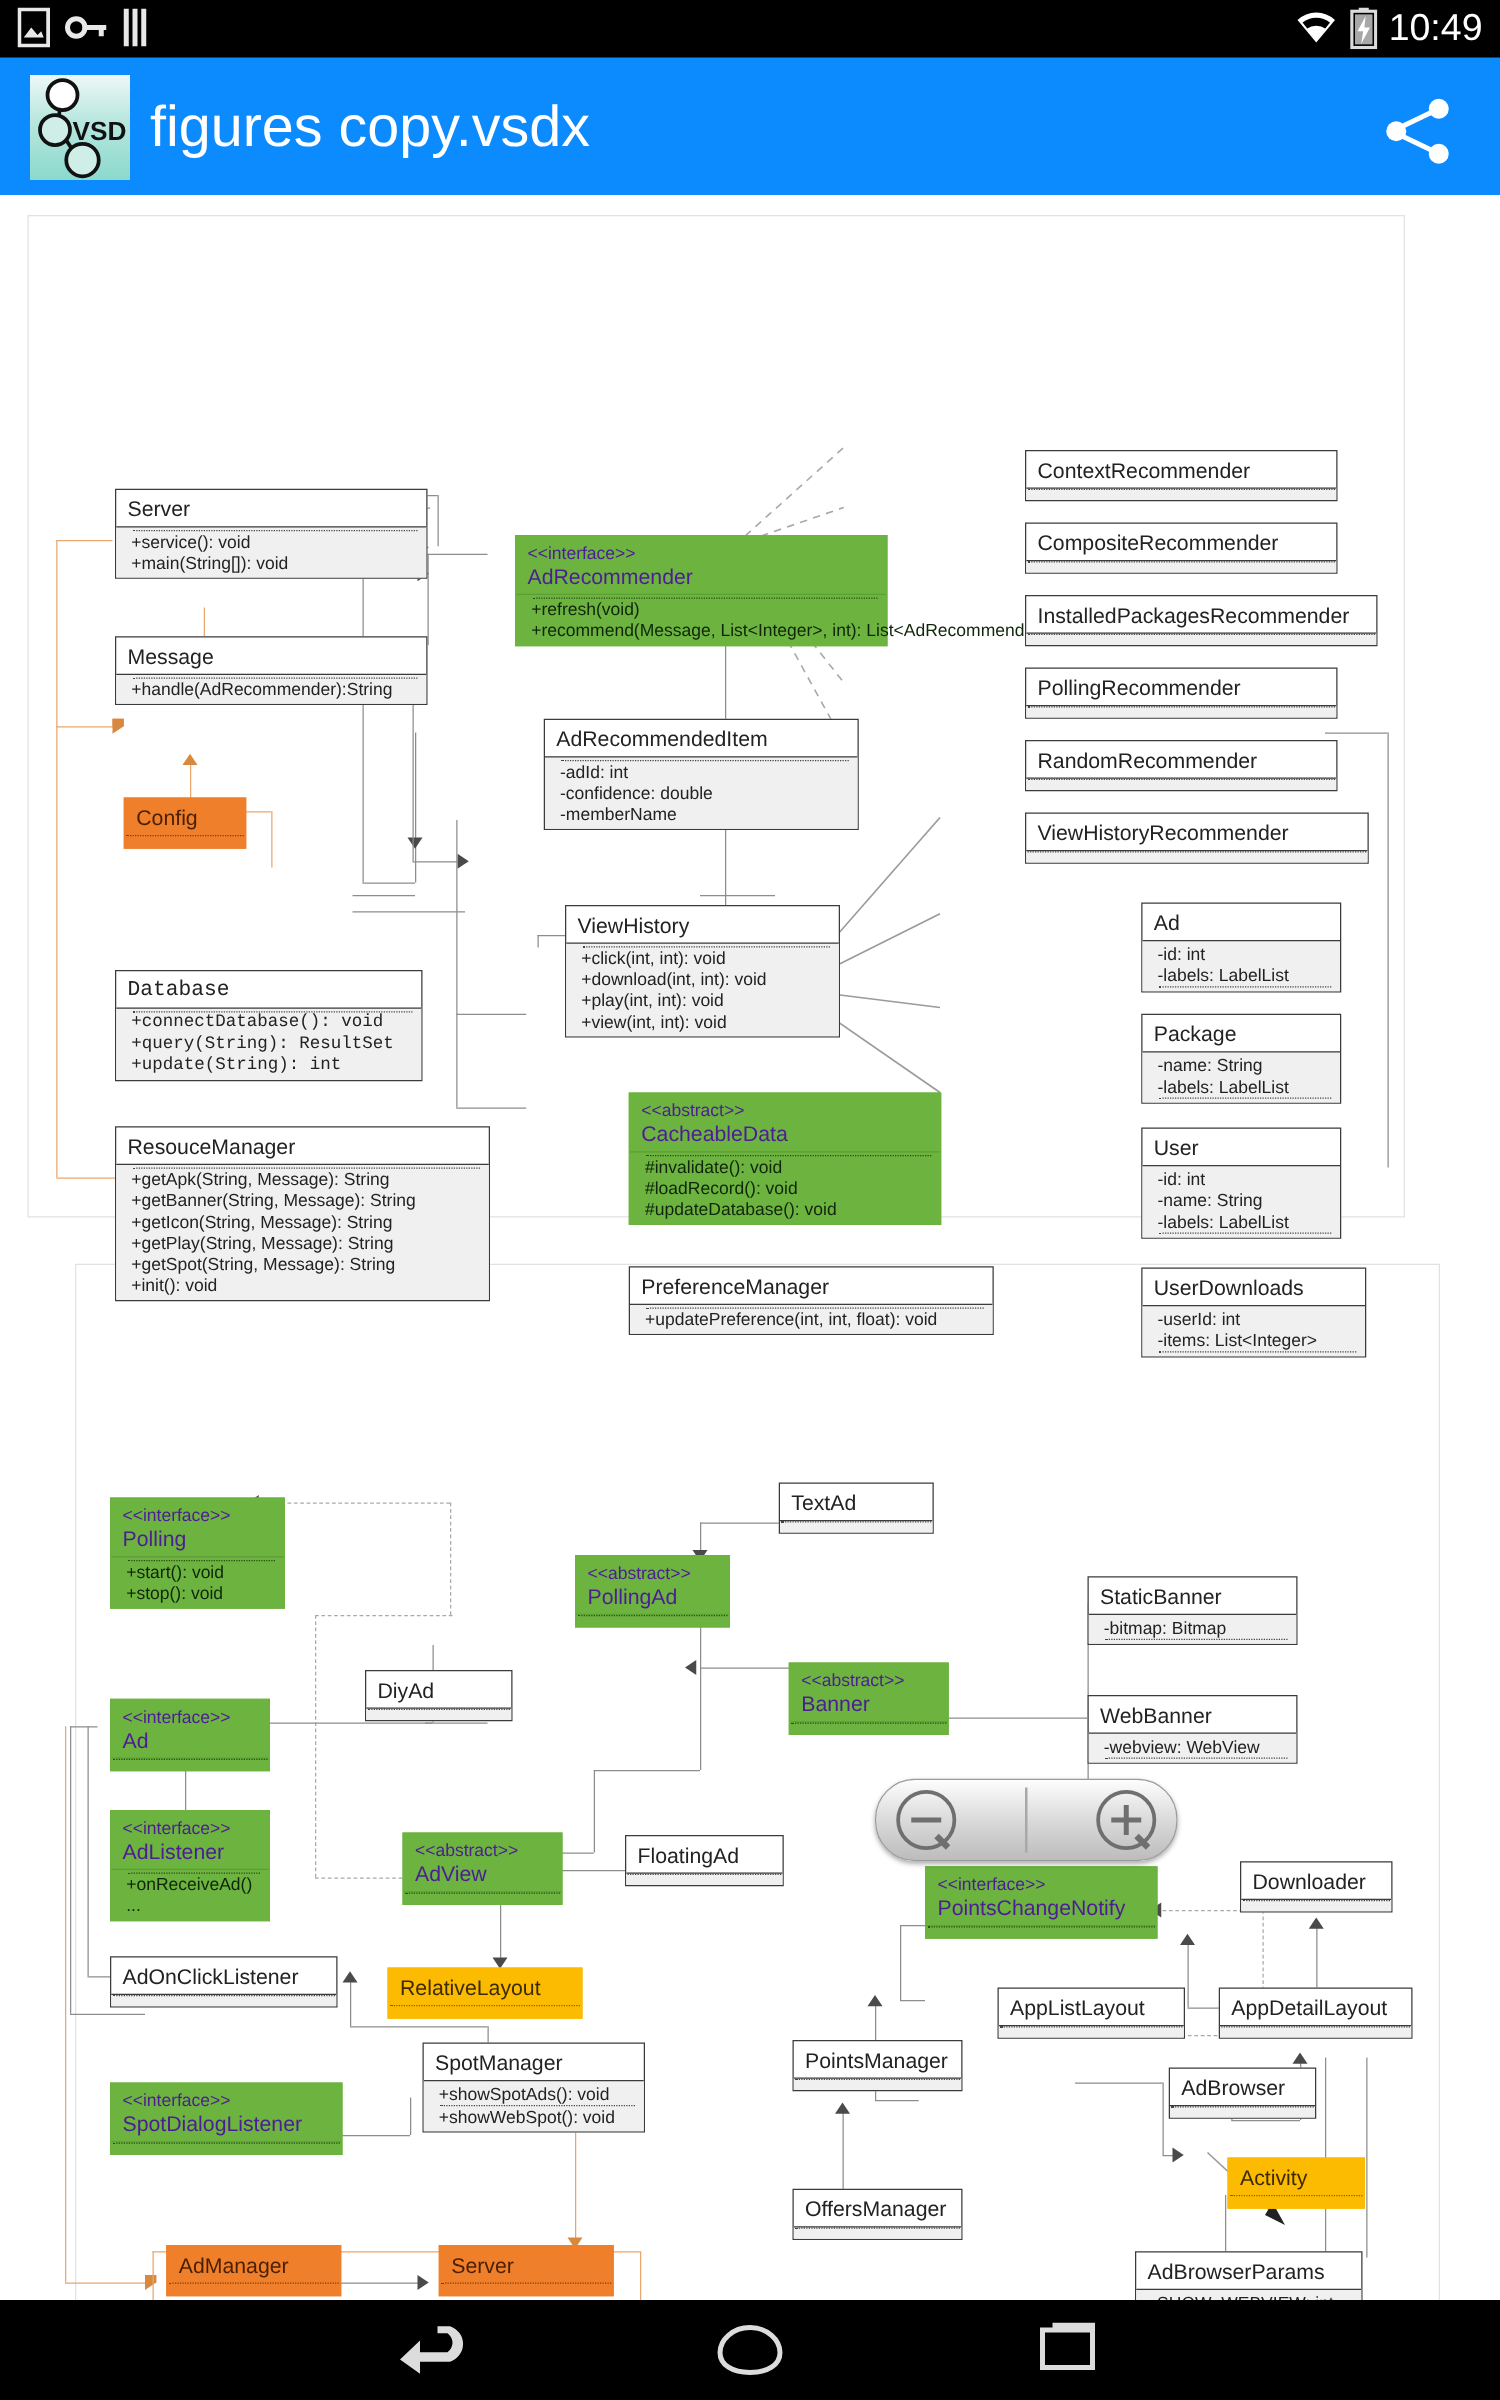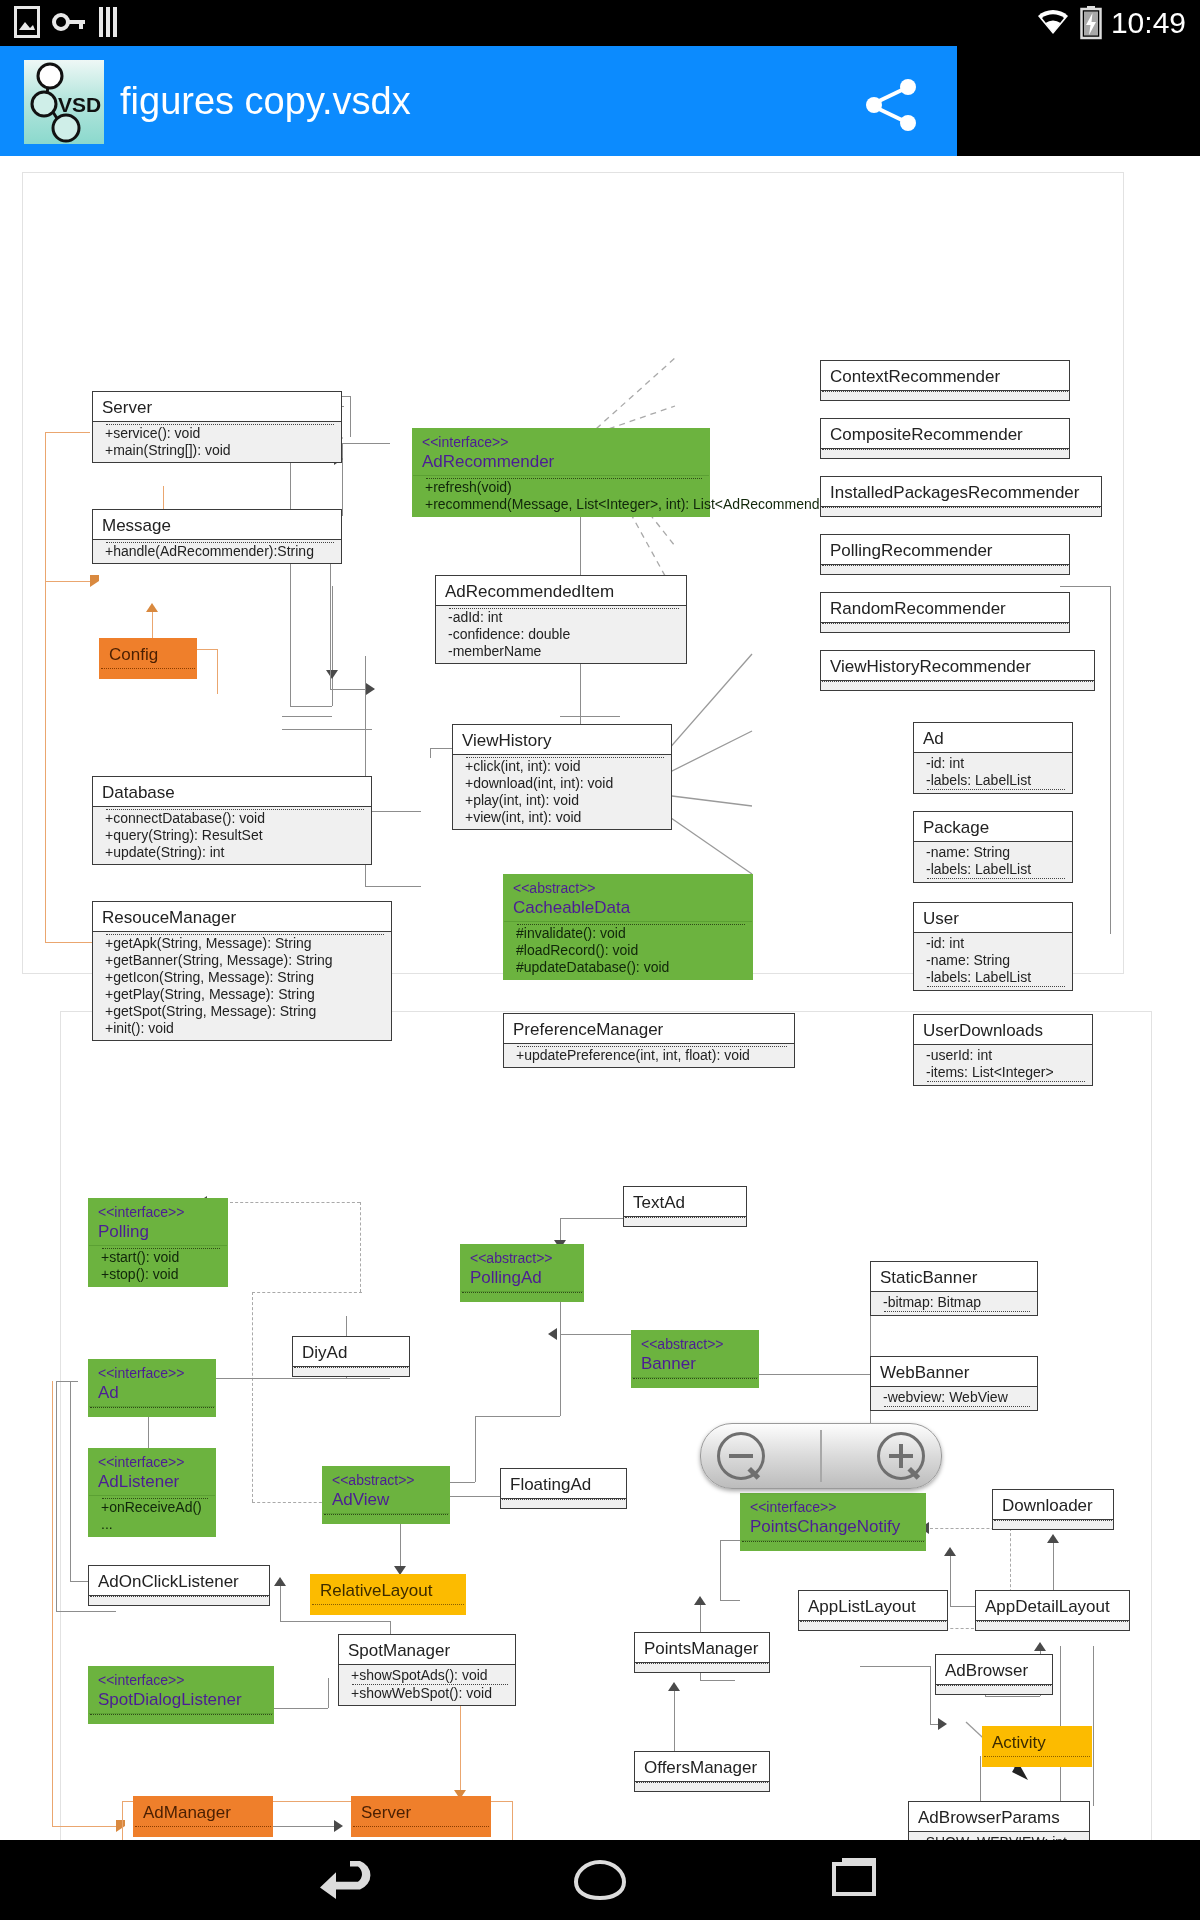--- a/index.html
+++ b/index.html
@@ -6,24 +6,24 @@
   body{width:1200px;height:1920px;font-family:"Liberation Sans",sans-serif;overflow:hidden;}
 
   
   #status-bar{position:absolute;left:0;top:0;width:1200px;height:46px;background:#000;color:#fff;}
   #status-left{position:absolute;left:14px;top:6px;display:flex;align-items:center;gap:12px;}
   #status-right{position:absolute;right:14px;top:3px;display:flex;align-items:center;gap:9px;}
   .sb-ico{display:block;}
   #clock{font-size:30px;line-height:40px;color:#fff;letter-spacing:0px;}
 
   
-  #app-bar{position:absolute;left:0;top:46px;width:957px;height:110px;background:#0c8bfe;}
+  #app-bar{position:absolute;left:0;top:46px;width:1200px;height:110px;background:#0c8bfe;}
   #app-icon{position:absolute;left:24px;top:14px;width:80px;height:84px;
     background:linear-gradient(180deg,#eef8f6 0%,#b7e6de 45%,#8bd9cd 100%);overflow:hidden;}
-  #app-title{position:absolute;left:120px;top:22px;color:#fff;font-size:38px;line-height:66px;white-space:nowrap;}
+  #app-title{position:absolute;left:120px;top:22px;color:#fff;font-size:46px;line-height:66px;white-space:nowrap;}
   #share-btn{position:absolute;right:36px;top:32px;width:58px;height:54px;}
 
   
   #canvas{position:absolute;left:0;top:156px;width:1200px;height:1684px;background:#fff;overflow:hidden;}
 
   .page{position:absolute;background:#fff;border:1px solid #e2e2e2;}
   #page1{left:22px;top:16px;width:1100px;height:800px;}
   #page2{left:60px;top:855px;width:1090px;height:935px;}
 
   
@@ -249,21 +249,21 @@
     </div>
   </div>
 
   <div class="cls orange" id="d1-config" style="left:99px;top:482px;width:98px;">
     <div class="hdr">Config</div>
     <div class="body empty">
         <div class="ul"></div>
       </div>
   </div>
 
-  <div class="cls" id="d1-database" style="left:92px;top:620px;width:280px;">
+  <div class="cls" id="d1-database" style="left:92px;top:620px;width:246px;font-family:Liberation Mono, monospace;">
     <div class="hdr">Database</div>
     <div class="body">
       <div class="ul"></div>
       <div class="mrow">+connectDatabase(): void</div>
       <div class="mrow">+query(String): ResultSet</div>
       <div class="mrow">+update(String): int</div>
     </div>
   </div>
 
   <div class="cls" id="d1-resouce" style="left:92px;top:745px;width:300px;">

